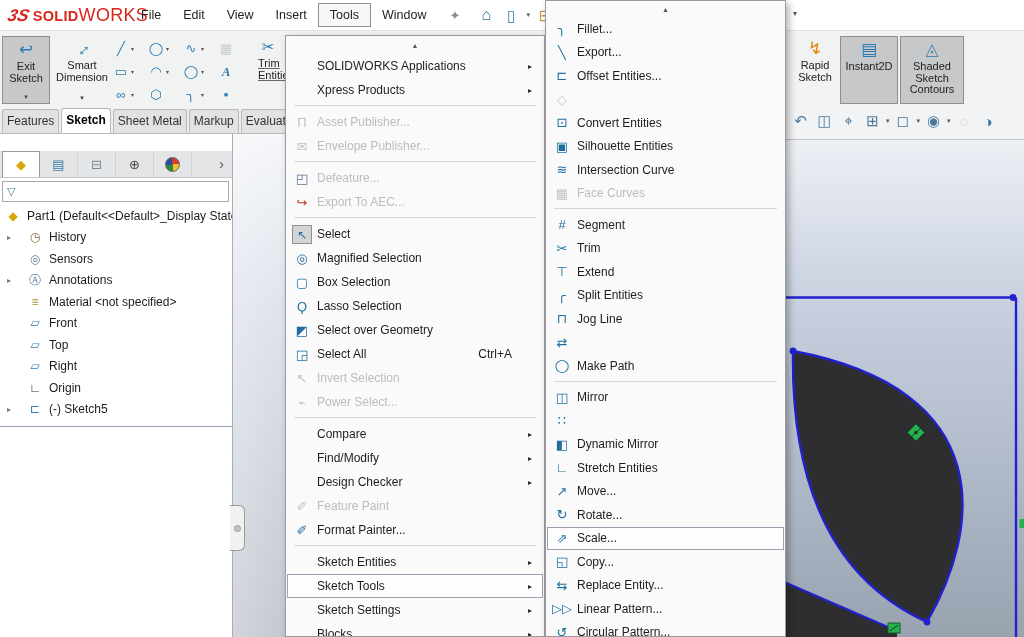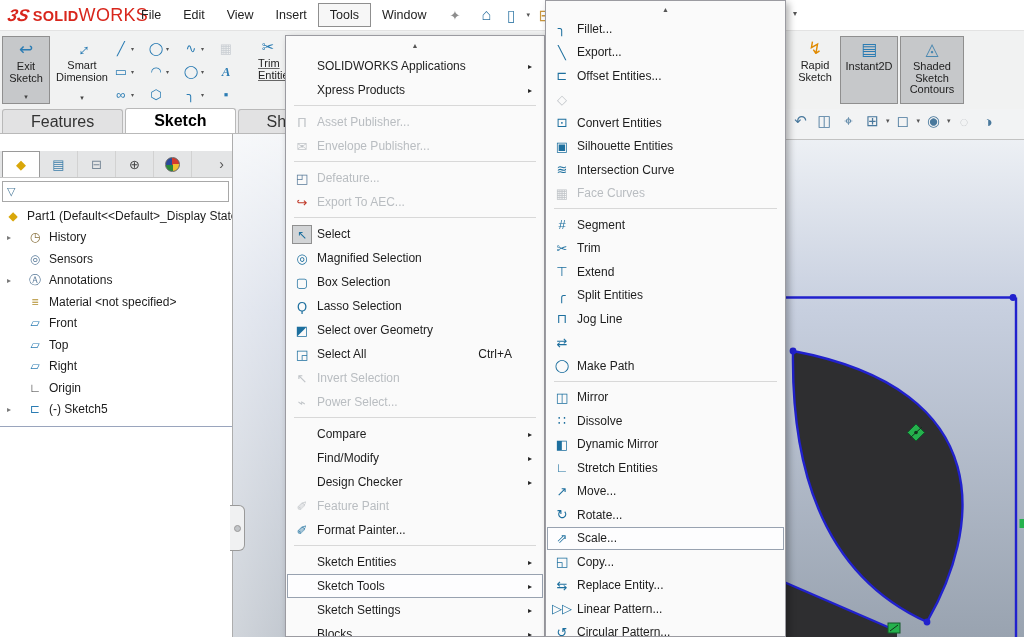--- a/index.html
+++ b/index.html
@@ -40,21 +40,21 @@
   .eic{font-size:13px;color:#2b7cb3;width:18px;text-align:center;}
   .eic.faint{color:#c9ced3;}
   .eic.serif{font-family:"Liberation Serif","DejaVu Serif",serif;font-weight:700;font-style:italic;}
   .ecaret{font-size:6px;color:#555;margin-left:1px;}
   .trimbox{position:absolute;left:258px;top:6px;width:27px;height:66px;overflow:hidden;display:flex;flex-direction:column;align-items:flex-start;}
   .trimbox .bicon{font-size:15px;margin-left:4px;color:#2b7cb3;}
   .trimbox .blabel{font-size:11px;text-align:left;width:60px;text-decoration:underline;text-decoration-color:#666;}
 
   
   .tabbar{position:absolute;top:109px;left:0;width:100%;height:25px;background:#ededee;border-bottom:1px solid #b9b9b9;box-sizing:border-box;display:flex;align-items:flex-end;padding-left:2px;}
-  .tab{height:23px;line-height:23px;padding:0 28px;font-size:16px;color:#333;background:#e2e2e3;border:1px solid #b9b9b9;border-bottom:none;border-radius:3px 3px 0 0;margin-right:2px;white-space:nowrap;}
+  .tab{height:23px;line-height:23px;padding:0 4px;font-size:12px;color:#333;background:#e2e2e3;border:1px solid #b9b9b9;border-bottom:none;border-radius:3px 3px 0 0;margin-right:2px;white-space:nowrap;}
   .tab.active{background:#fff;color:#000;font-weight:700;height:24px;}
   .hustrip{position:absolute;left:545px;top:109px;width:479px;height:31px;background:#f2f3f4;border-bottom:1px solid #c2c2c2;box-sizing:border-box;z-index:2;}
   .headsup{position:absolute;left:790px;top:112px;display:flex;align-items:center;gap:3px;z-index:3;}
   .headsup .hic{font-size:15px;color:#49789c;width:21px;text-align:center;}
   .hic.dis{color:#b9bdc0;}
   .hcaret{font-size:7px;color:#555;}
 
   
   .panel{position:absolute;left:0;top:134px;width:233px;height:503px;background:#fff;border-right:1px solid #adadad;box-sizing:border-box;z-index:2;}
   .mgr{position:absolute;left:0;top:17px;height:27px;width:100%;background:#e4e5e6;border-bottom:1px solid #c6c6c6;display:flex;align-items:stretch;padding-left:2px;box-sizing:border-box;}
@@ -563,21 +563,20 @@
           <span class="marr"></span>
         </div>
         <div class="msep"></div>
         <div class="mrow">
           <span class="mic">◫</span>
           <span class="mlabel">Mirror</span>
           <span class="marr"></span>
         </div>
         <div class="mrow">
           <span class="mic">∷</span>
-          <span class="mlabel">Dissolve</span>
           <span class="marr"></span>
         </div>
         <div class="mrow">
           <span class="mic">◧</span>
           <span class="mlabel">Dynamic Mirror</span>
           <span class="marr"></span>
         </div>
         <div class="mrow">
           <span class="mic">∟</span>
           <span class="mlabel">Stretch Entities</span>

